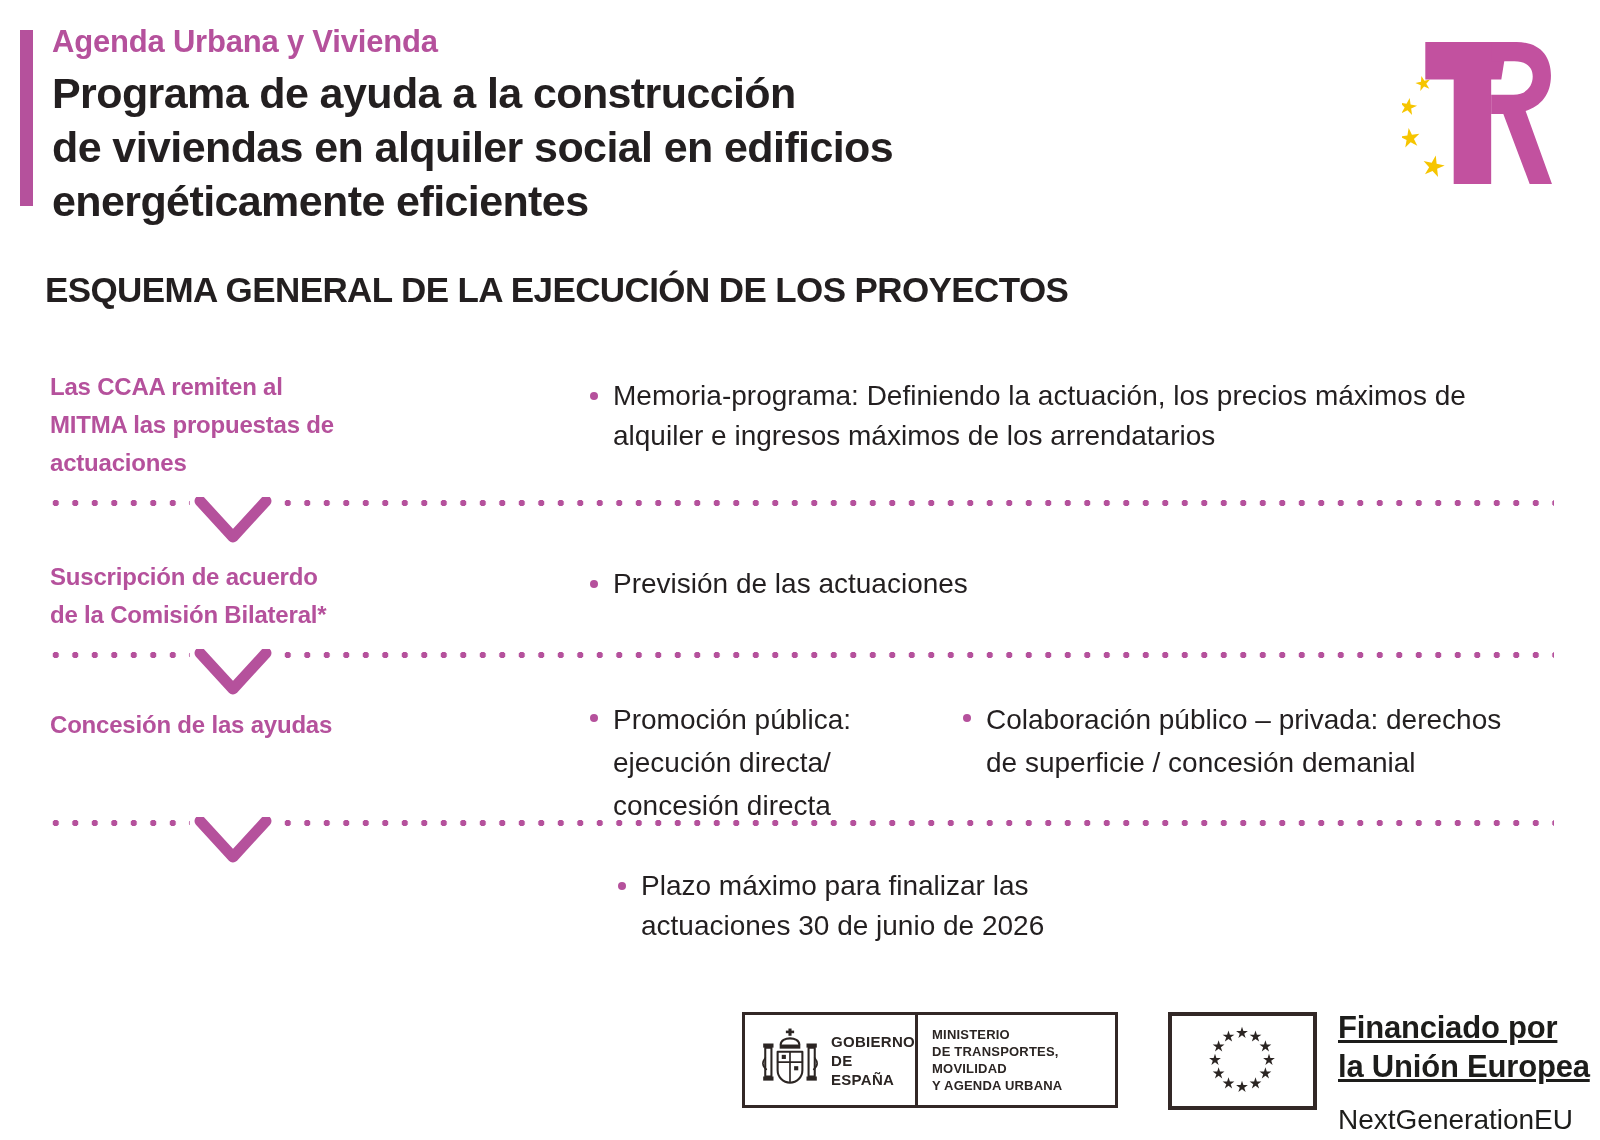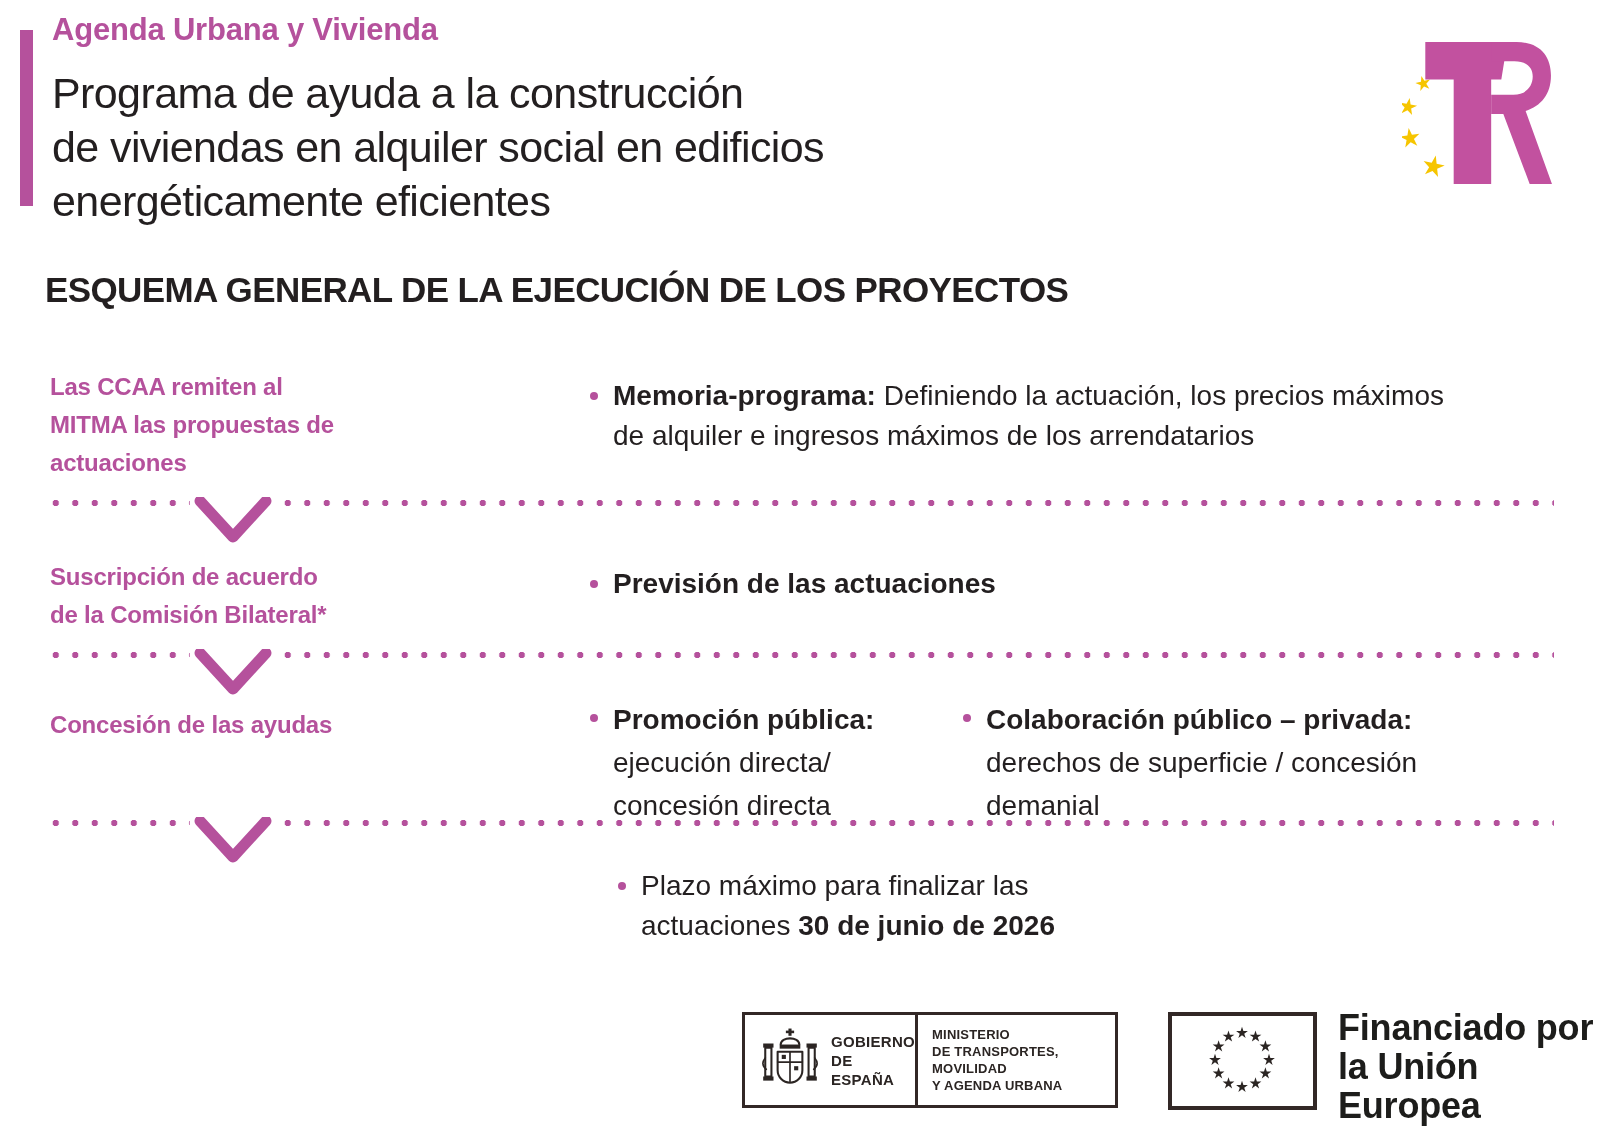--- a/index.html
+++ b/index.html
@@ -5,35 +5,35 @@
   html,body{margin:0;padding:0;background:#ffffff;}
   .page{
     position:relative;width:1600px;height:1140px;background:#ffffff;overflow:hidden;
     font-family:"Liberation Sans","DejaVu Sans",sans-serif;color:#231f20;
     --accent:#b5519c; --logo:#c2519f; --gold:#f6c500; --ink:#231f20; --bdark:#322826;
   }
   .lines{white-space:pre-line;}
 
   
   .pink-bar{position:absolute;left:20px;top:30px;width:13px;height:176px;background:var(--accent);}
-  .kicker{position:absolute;left:52px;top:12px;font-size:31px;font-weight:700;color:var(--accent);letter-spacing:-0.2px;text-align:right;}
-  .page-title{position:absolute;left:52px;top:66px;font-size:43px;line-height:54px;font-weight:400;color:var(--ink);letter-spacing:-0.6px;}
+  .kicker{position:absolute;left:52px;top:24px;font-size:31px;font-weight:700;color:var(--accent);letter-spacing:-0.2px;text-align:right;}
+  .page-title{position:absolute;left:52px;top:66px;font-size:43px;line-height:54px;font-weight:700;color:var(--ink);letter-spacing:-0.6px;}
 
   .tr-logo{position:absolute;left:1402px;top:42px;width:152px;height:142px;}
 
   
   .section-title{position:absolute;left:45px;top:270px;font-size:35px;font-weight:800;letter-spacing:-0.6px;color:var(--ink);}
 
   
   .step-label{position:absolute;left:50px;width:490px;font-size:24px;line-height:38px;font-weight:800;color:var(--accent);letter-spacing:-0.2px;}
   .s1{top:368px;} .s2{top:558px;} .s3{top:706px;} .s4{top:876px;}
 
   .bullet{position:relative;padding-left:23px;font-size:28px;line-height:40px;color:var(--ink);}
   .bullet .dot{position:absolute;left:0;top:16px;width:8px;height:8px;border-radius:50%;background:var(--accent);}
-  .bullet b{font-weight:700;}
+  .bullet b{font-weight:400;}
   .bul-1{position:absolute;left:590px;top:376px;width:860px;}
   .bul-2{position:absolute;left:590px;top:564px;width:700px;font-weight:800;}
   .bul-3a{position:absolute;left:590px;top:698px;width:320px;line-height:43px;}
   .bul-3b{position:absolute;left:963px;top:698px;width:520px;line-height:43px;}
   .bul-4{position:absolute;left:618px;top:866px;width:500px;}
 
   
   .sep{position:absolute;left:44px;right:46px;height:52px;}
   .sep .dots{position:absolute;top:2px;height:8px;
     background-image:radial-gradient(circle, var(--accent) 2.9px, rgba(0,0,0,0) 3.5px);
@@ -48,21 +48,21 @@
     box-sizing:border-box;display:flex;align-items:center;}
   .gob-left{display:flex;align-items:center;width:178px;height:100%;}
   .gob-arms{margin-left:12px;width:66px;height:78px;flex:0 0 auto;}
   .gob-name{margin-left:8px;font-size:15px;line-height:19px;font-weight:700;letter-spacing:0.3px;color:#2b2523;}
   .gob-divider{width:0;height:100%;border-left:3px solid var(--bdark);}
   .min-name{padding-left:14px;font-size:13px;line-height:17px;font-weight:700;letter-spacing:0.2px;color:#2b2523;}
 
   .eu-box{position:absolute;left:1168px;top:1012px;width:149px;height:98px;border:4px solid var(--bdark);box-sizing:border-box;}
   .eu-box svg{width:100%;height:100%;}
   .eu-text{position:absolute;left:1338px;top:1008px;color:#1d1d1b;}
-  .eu-text .big{font-size:36px;line-height:39px;font-weight:700;letter-spacing:-0.2px;}
+  .eu-text .big{font-size:31px;line-height:39px;font-weight:700;letter-spacing:-0.2px;text-decoration:underline;}
   .eu-text .ngeu{font-size:28px;line-height:34px;font-weight:400;margin-top:17px;}
 </style>
 </head>
 <body>
 
 <div class="page">
 
   <div class="pink-bar"></div>
   <div class="kicker">Agenda Urbana y Vivienda</div>
   <div class="page-title lines">Programa de ayuda a la construcción

